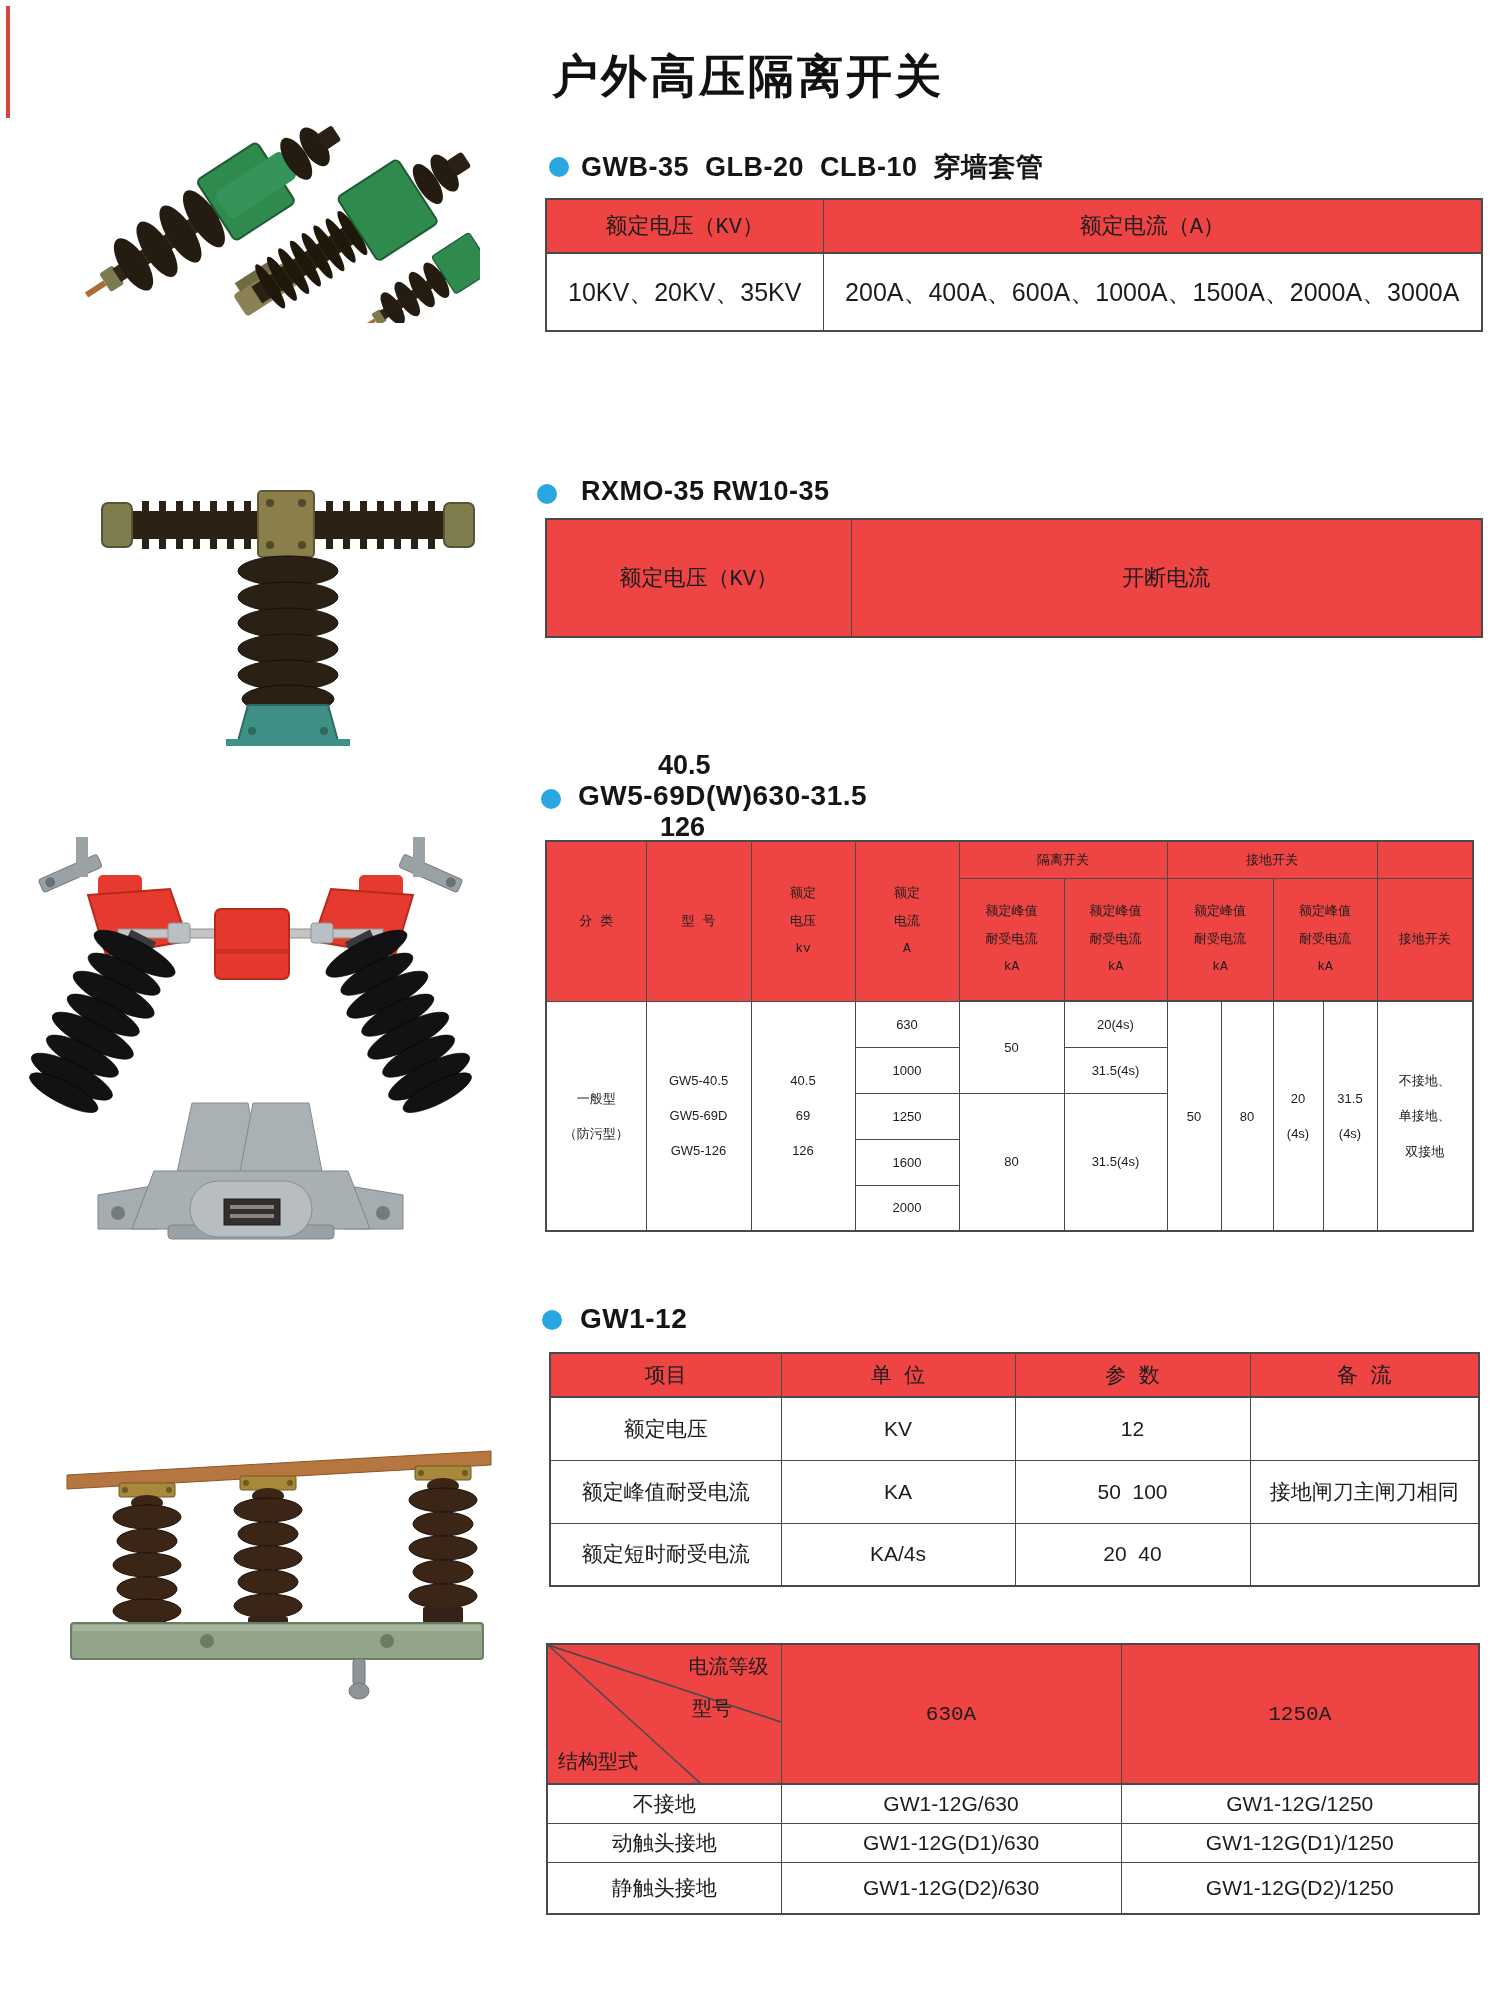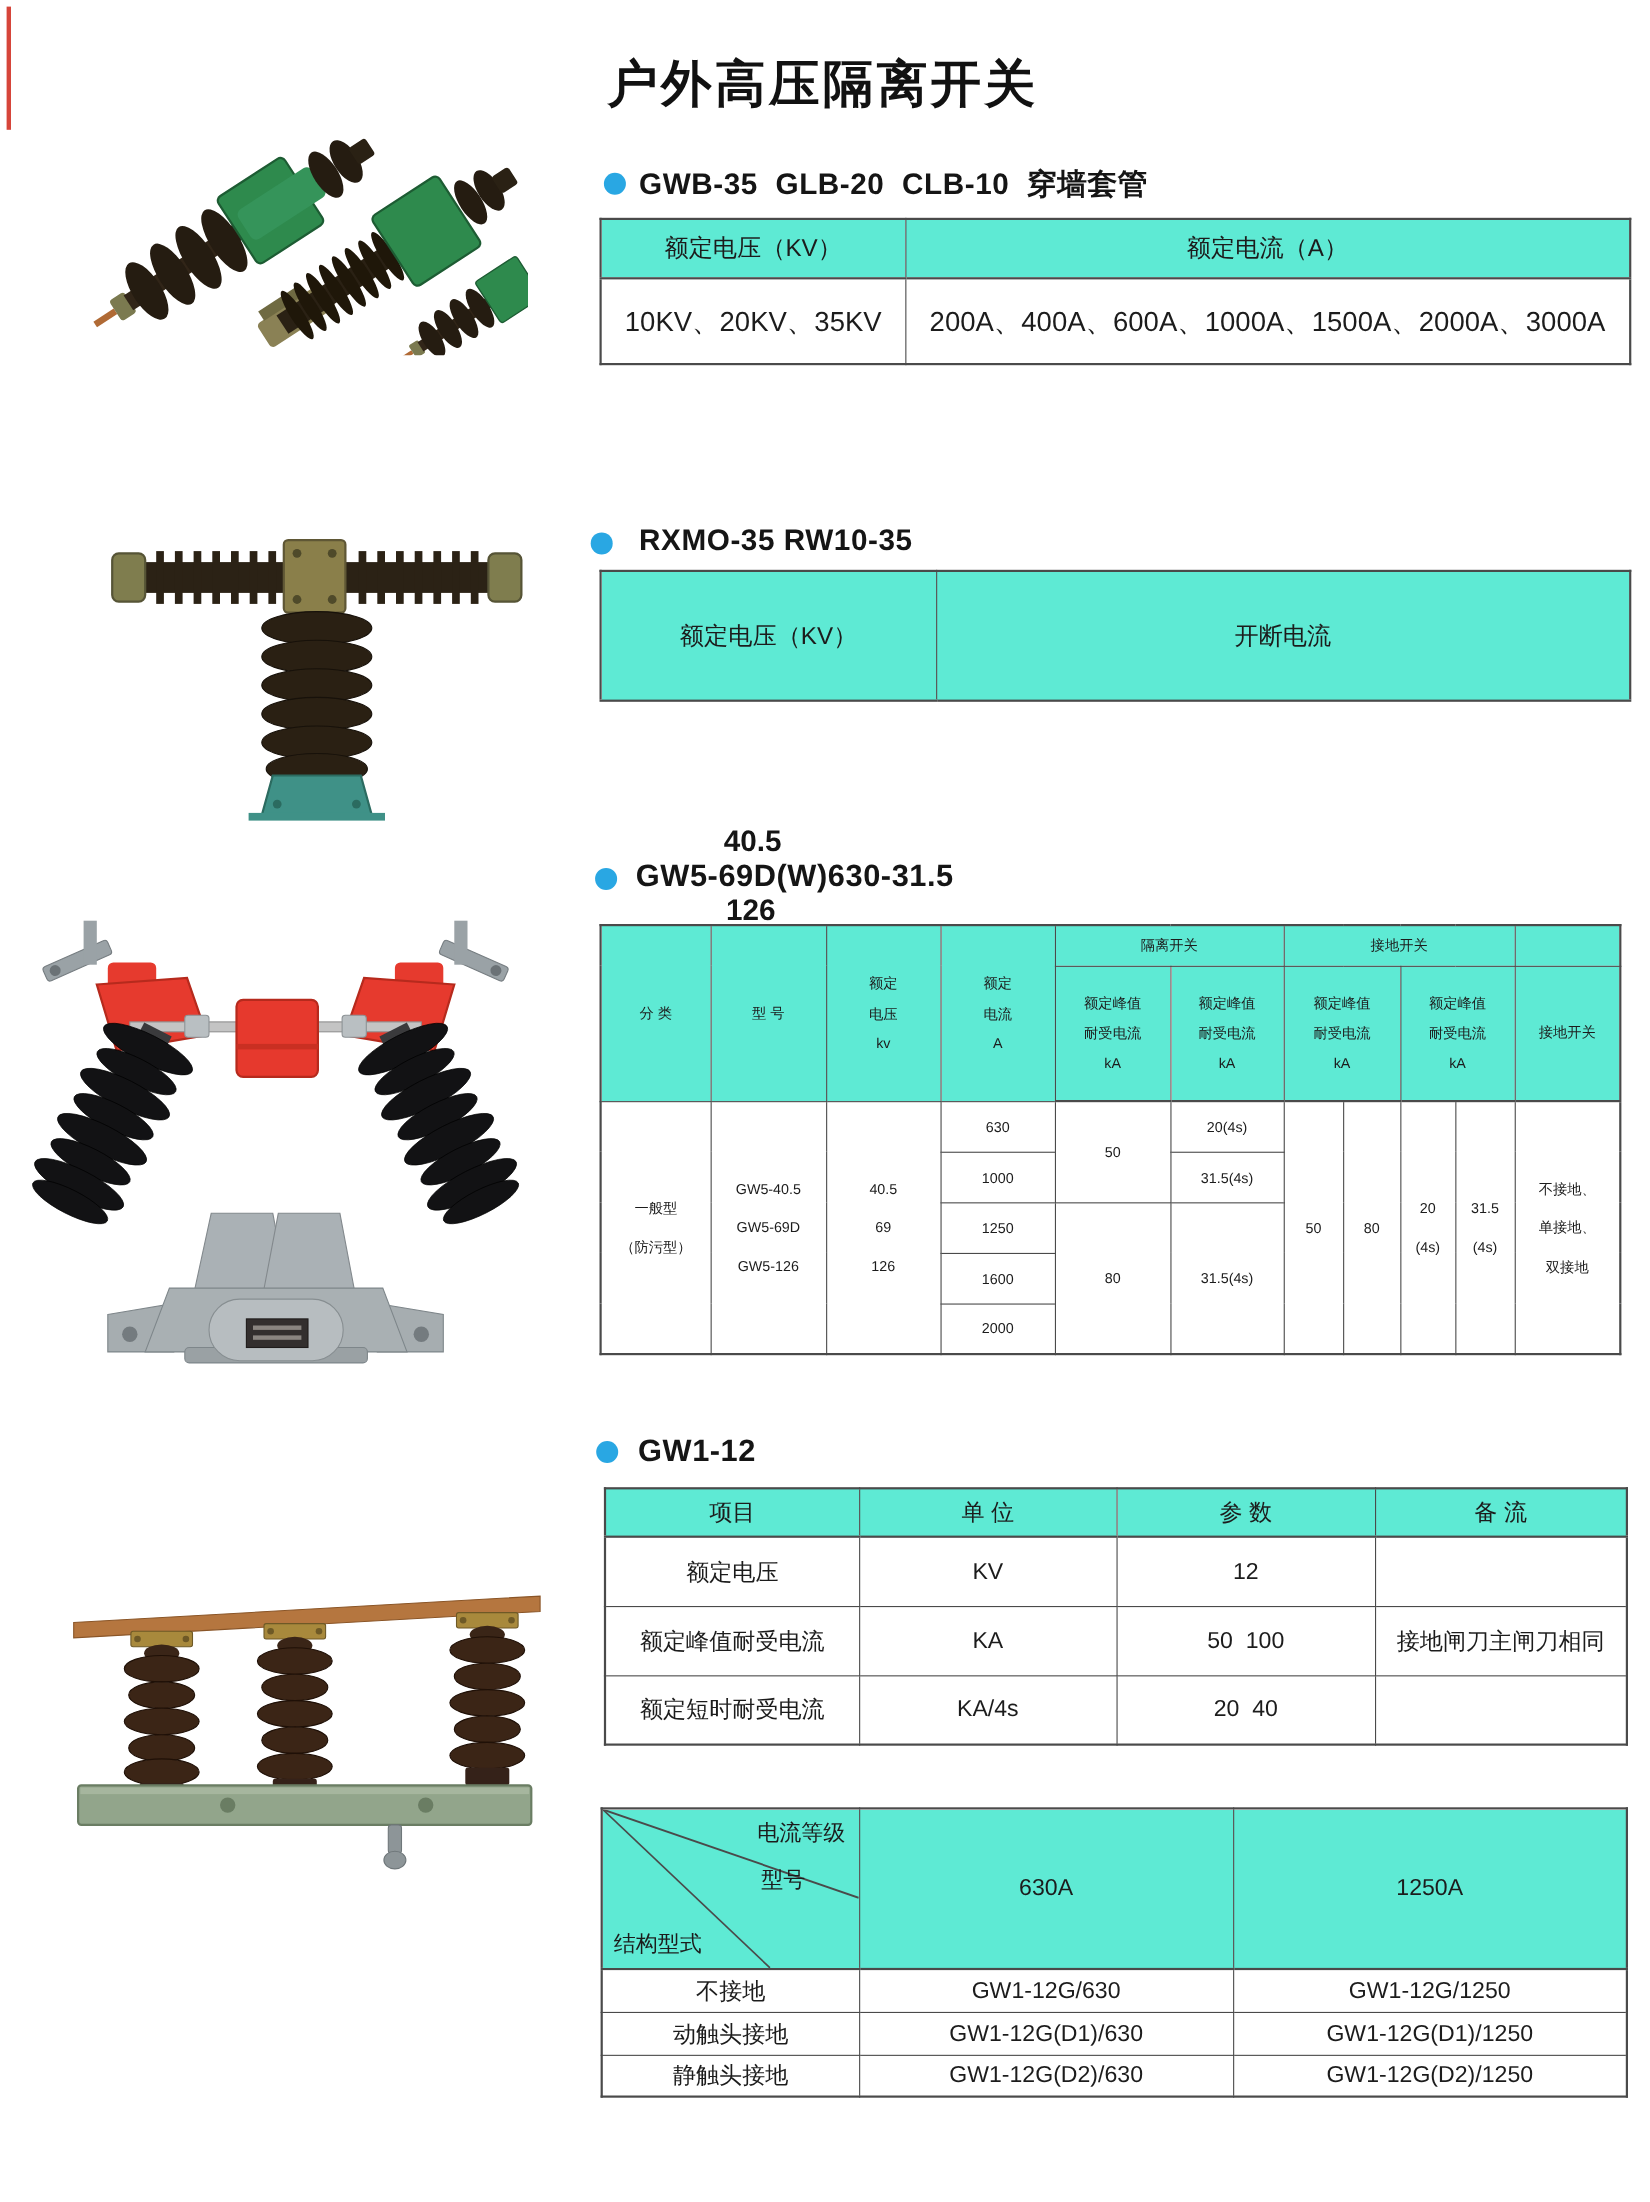--- a/index.html
+++ b/index.html
@@ -23,21 +23,21 @@
   .tbl-wrap { position:absolute; }
   table.spec {
     border-collapse:collapse; table-layout:fixed; width:100%; height:100%;
     border:2px solid #4a4a4a;
   }
   .spec th,.spec td {
     border:1px solid #4a4a4a; text-align:center; vertical-align:middle;
     padding:0 4px; font-weight:normal; white-space:pre-wrap; color:#1c1c1c;
     overflow:hidden;
   }
-  .spec th { background:#5eead4; }
+  .spec th { background:#ef4444;font-family:Liberation Mono, monospace; }
   .spec tr.hd th { border-bottom:2px solid #4a4a4a; }
   .t1 th,.t2 th { font-size:22px; }
   .t1 td,.t2 td { font-size:25px; }
   .t3 th,.t3 td { font-size:13px; padding:0 4px;margin-top:39px; }
   .t3 .lh-hdr { line-height:2.1; }
   .t3 .lh-mid { line-height:2.1; }
   .t3 .lh-tall { line-height:2.7; }
   .t4 th,.t4 td,.t5 th,.t5 td { font-size:21px; }
   .corner-th { position:relative; padding:0; }
   .corner-th svg { position:absolute; left:0; top:0; width:100%; height:100%; }
@@ -434,20 +434,20 @@
     <tr style="height:39px">
       <td>不接地</td>
       <td>GW1-12G/630</td>
       <td>GW1-12G/1250</td>
     </tr>
     <tr style="height:39px">
       <td>动触头接地</td>
       <td>GW1-12G(D1)/630</td>
       <td>GW1-12G(D1)/1250</td>
     </tr>
-    <tr style="height:38px">
+    <tr style="height:52px">
       <td>静触头接地</td>
       <td>GW1-12G(D2)/630</td>
       <td>GW1-12G(D2)/1250</td>
     </tr>
   </tbody>
     </table>
 </div>
 
 </body></html>

